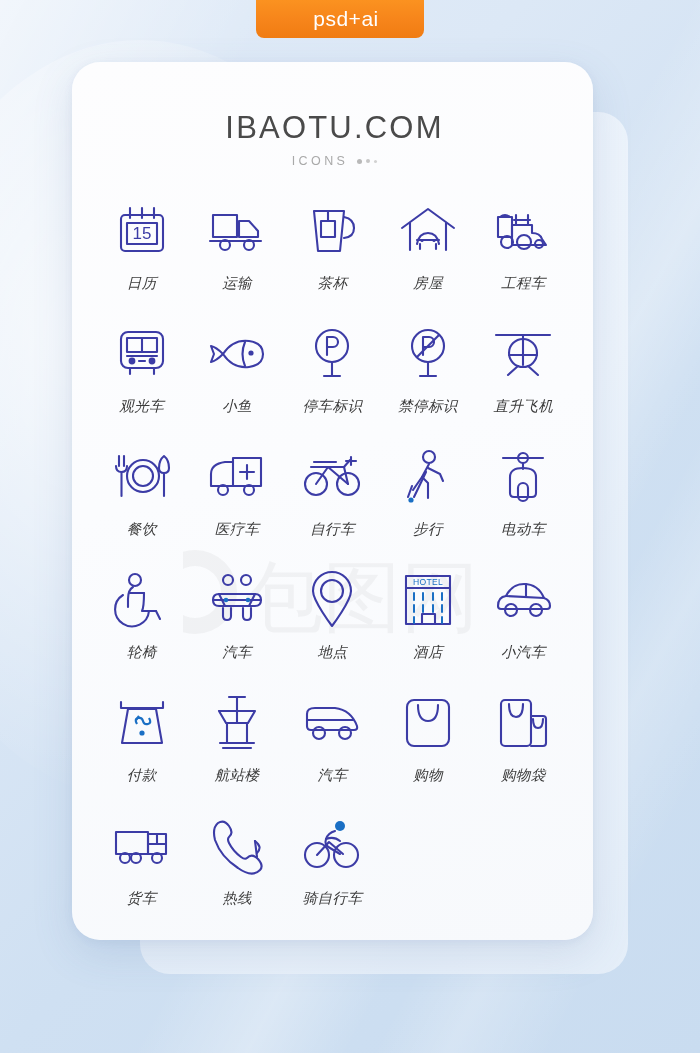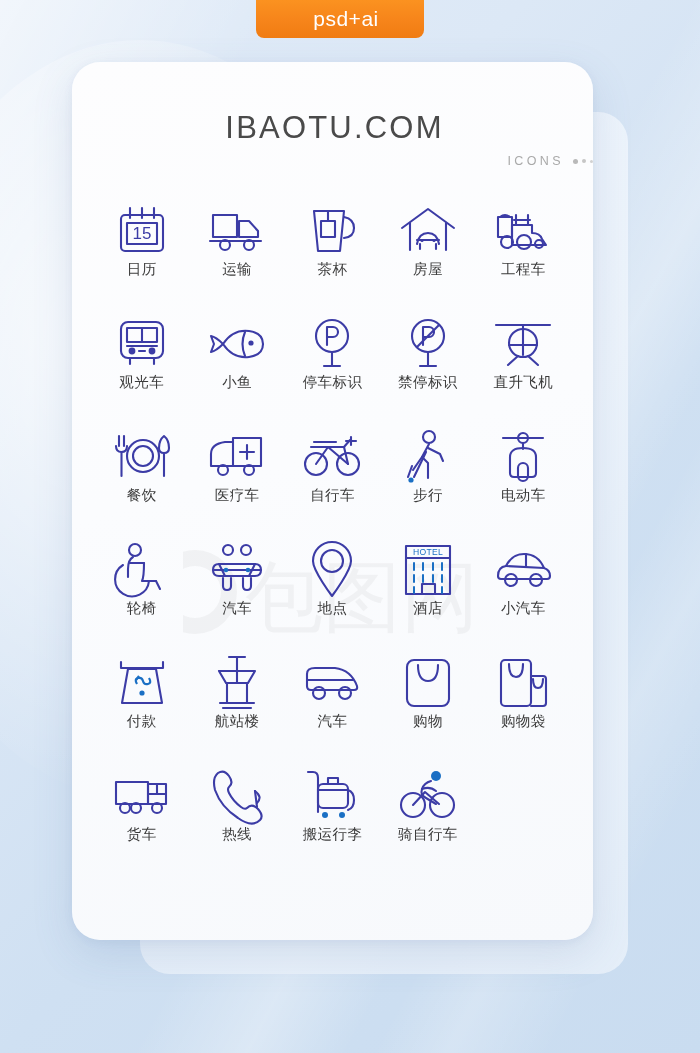--- a/index.html
+++ b/index.html
@@ -107,42 +107,42 @@
     color: #4a4a4a;
     font-weight: 400;
   }
   .brand-sub {
     margin-top: 8px;
     font-size: 12.5px;
     letter-spacing: 3.4px;
     color: #a9a9a9;
     display: flex;
     align-items: center;
-    justify-content: flex-end;
+    justify-content: center;
     gap: 9px;
   }
   .dots { display: inline-flex; align-items: center; gap: 4px; }
   .dots i {
     display: block;
     border-radius: 50%;
     background: #b9b9b9;
   }
   .dots i:nth-child(1) { width: 5px; height: 5px; }
   .dots i:nth-child(2) { width: 4px; height: 4px; background: #c6c6c6; }
   .dots i:nth-child(3) { width: 3px; height: 3px; background: #d2d2d2; }
 
   
   .grid {
     position: absolute;
     left: 22px;
     top: 140px;
     width: 477px;
     display: grid;
     grid-template-columns: repeat(5, 1fr);
-    row-gap: 16px;
+    row-gap: 26px;
     z-index: 13;
   }
 
   .cell {
     height: 97px;
     display: flex;
     flex-direction: column;
     align-items: center;
     justify-content: flex-start;
   }
@@ -150,26 +150,27 @@
     height: 58px;
     display: flex;
     align-items: center;
     justify-content: center;
   }
   .cell .glyph svg {
     display: block;
     overflow: visible;
   }
   .cell .label {
-    margin-top: 0;
+    margin-top: 14px;
     font-size: 14.5px;
     color: #3b3b3b;
     letter-spacing: 0.4px;
     white-space: nowrap;
     font-family: "DejaVu Sans", "Liberation Sans", sans-serif;
+    font-style: italic;
   }
 
   
   .ic {
     fill: none;
     stroke: #3c3ca6;
     stroke-width: 2.1;
     stroke-linecap: round;
     stroke-linejoin: round;
   }
@@ -603,34 +604,20 @@
       <div class="glyph">
         <svg width="52" height="54" viewBox="0 0 52 54">
           <path class="ic" d="M7,4 q6,-4 11,3 q5,7 0,11 q-2,2 0,6 q4,8 12,14 q4,3 6,1 q5,-5 11,1 q6,7 2,11 q-8,8 -22,-2 Q10,38 4,21 Q1,9 7,4 z"></path>
           <line class="ic" x1="44" y1="22" x2="46" y2="38"></line>
           <path class="ic" d="M44,22 q8,6 2,12"></path>
         </svg>
       </div>
       <div class="label">热线</div>
     </div>
 
-    <div class="cell">
-      <div class="glyph">
-        <svg width="56" height="52" viewBox="0 0 56 52">
-          <path class="ic" d="M4,2 h5 q5,0 5,6 v34"></path>
-          <rect class="ic" x="14" y="14" width="30" height="24" rx="5"></rect>
-          <rect class="ic" x="24" y="8" width="10" height="6"></rect>
-          <line class="ic" x1="14" y1="20" x2="44" y2="20"></line>
-          <path class="ic" d="M44,20 q6,2 6,10 q0,8 -6,10"></path>
-          <circle class="accent-fill" cx="21" cy="45" r="3"></circle>
-          <circle class="accent-fill" cx="38" cy="45" r="3"></circle>
-        </svg>
-      </div>
-      <div class="label">搬运行李</div>
-    </div>
 
     <div class="cell">
       <div class="glyph">
         <svg width="58" height="52" viewBox="0 0 58 52">
           <circle class="accent-fill" cx="37" cy="6" r="5"></circle>
           <path class="ic" d="M32,11 q-7,2 -9,8 q-2,6 4,9 l10,6"></path>
           <path class="ic" d="M23,19 q8,-3 14,2"></path>
           <circle class="ic" cx="14" cy="35" r="12"></circle>
           <circle class="ic" cx="43" cy="35" r="12"></circle>
           <path class="ic" d="M14,35 L26,22 L40,34"></path>

